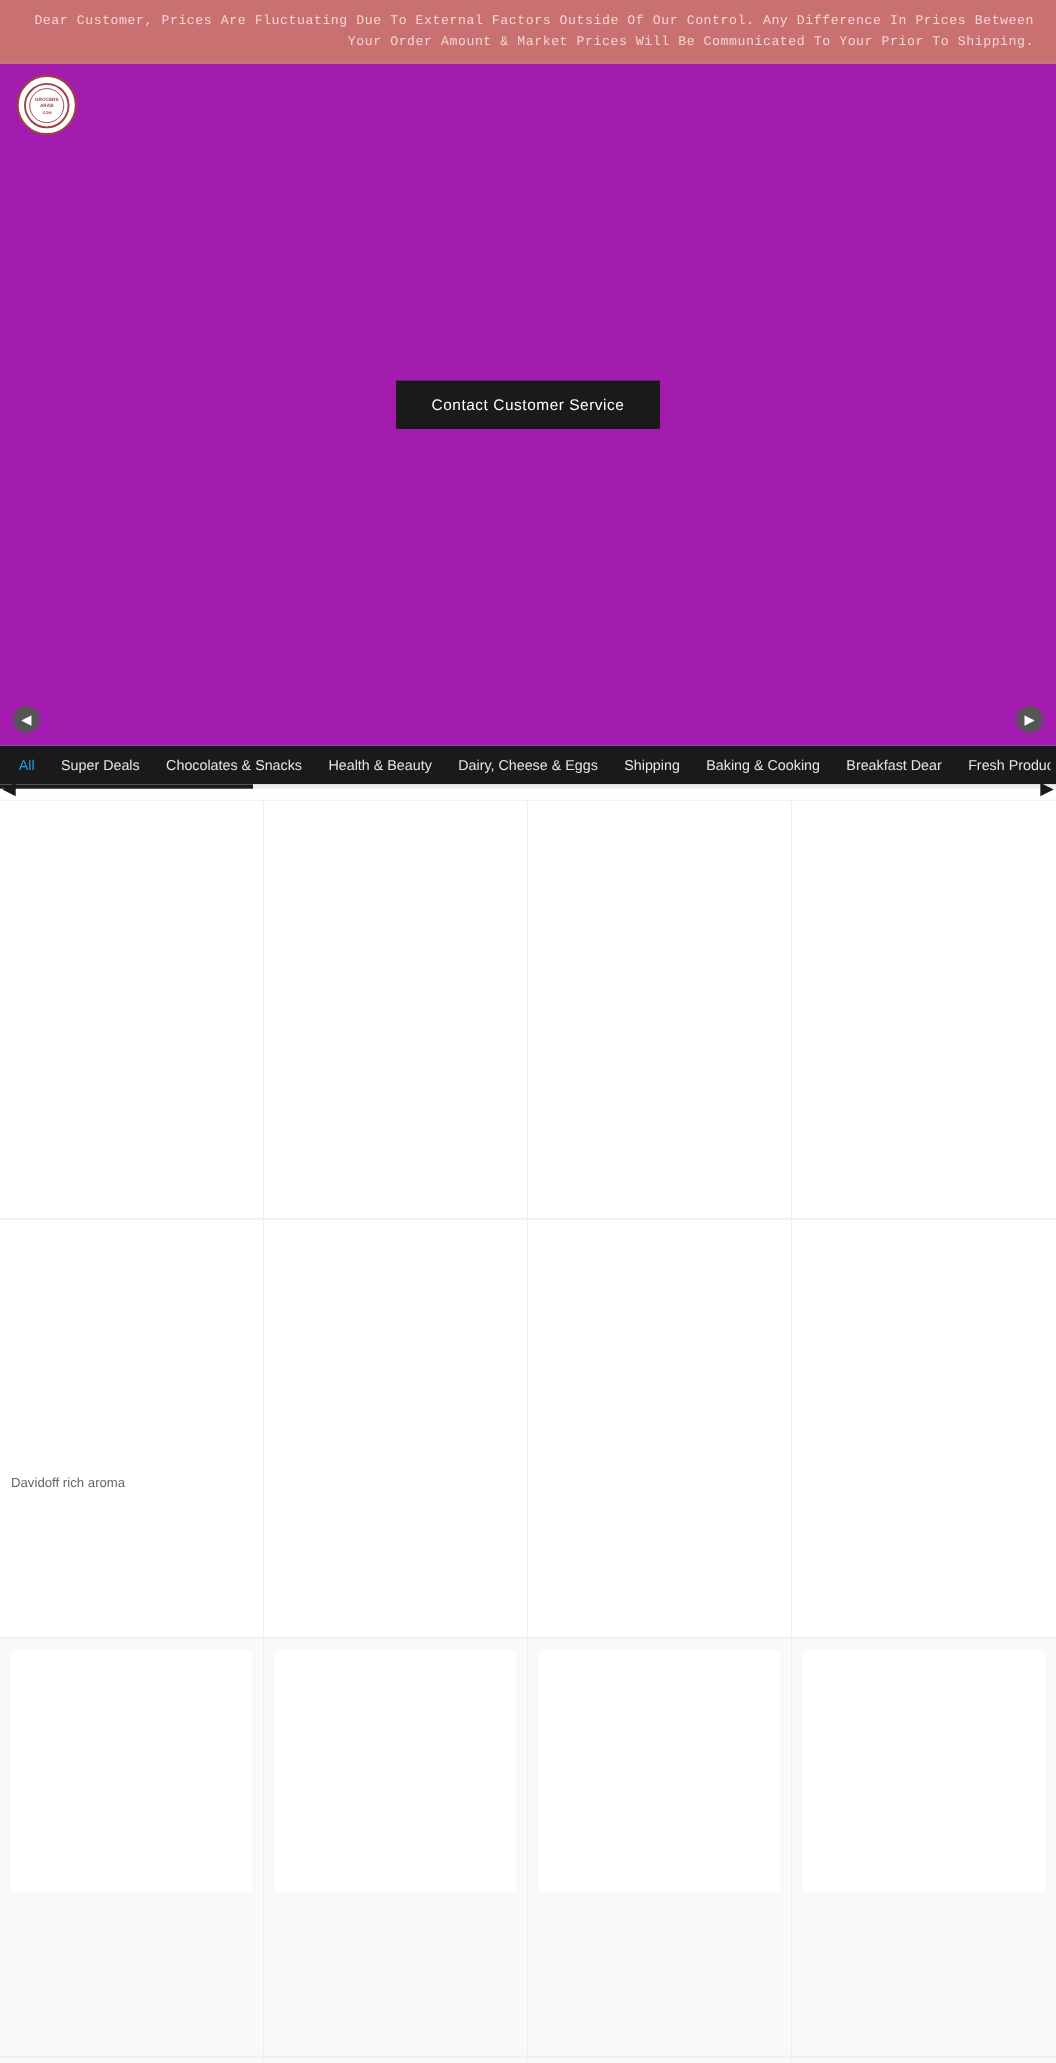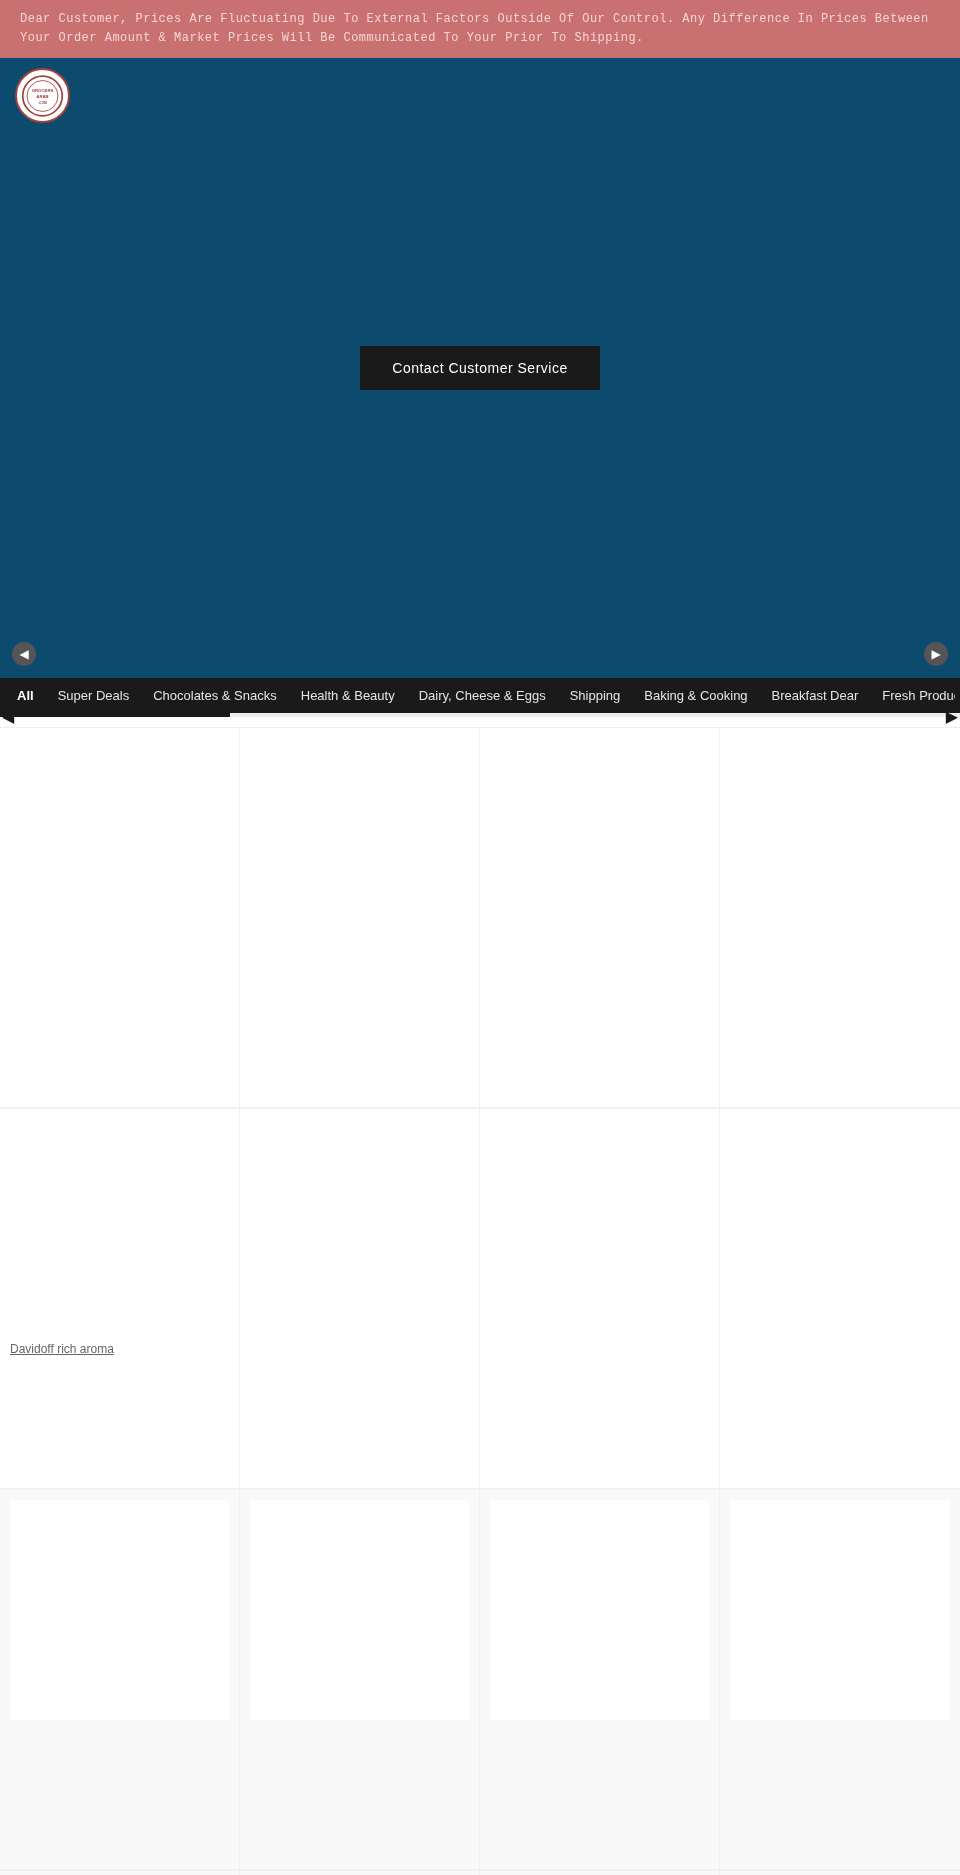--- a/index.html
+++ b/index.html
@@ -2,21 +2,21 @@
 <html><head>
   <meta charset="utf-8">
   <style>
     * { margin: 0; padding: 0; box-sizing: border-box; }
     body { font-family: Arial, sans-serif; background: #fff; width: 960px; }
 
     
     .announcement-banner {
       background-color: #c97070;
       color: #f5d5d5;
-      text-align: left;
+      text-align: right;
       padding: 10px 20px;
       font-size: 12px;
       line-height: 1.6;
       font-family: 'Courier New', monospace;
       letter-spacing: 0.5px;
     }
 
     .logo-container {
       position: absolute;
       top: 10px;
@@ -35,21 +35,21 @@
       font-size: 7px;
       color: #a04040;
       text-align: center;
       font-weight: bold;
       padding: 4px;
       line-height: 1.2;
     }
 
     
     .hero-area {
-      background: #0c4a6e;
+      background: #a21caf;
       width: 100%;
       height: 620px;
       display: flex;
       align-items: center;
       justify-content: center;
       position: relative;
     }
 
     .contact-btn {
       background: #1a1a1a;
@@ -112,22 +112,22 @@
 
     .nav-item {
       color: #e5e5e5;
       font-size: 13px;
       padding: 10px 12px;
       cursor: pointer;
       white-space: nowrap;
     }
 
     .nav-item.active {
-      color: #ffffff;
-      font-weight: bold;
+      color: #0ea5e9;
+      font-weight: normal;
     }
 
     
     .nav-progress {
       height: 4px;
       background: #eee;
       position: relative;
     }
 
     .nav-progress-bar {
@@ -183,21 +183,20 @@
       width: 100%;
       height: 220px;
       background: #fff;
     }
 
     .product-name {
       font-size: 12px;
       color: #666;
       text-align: center;
       margin-top: 8px;
-      text-decoration: underline;
     }
 
     
     .product-grid-2 {
       display: grid;
       grid-template-columns: repeat(4, 1fr);
       border-top: 1px solid #f0f0f0;
     }
 
     .product-card-2 {

